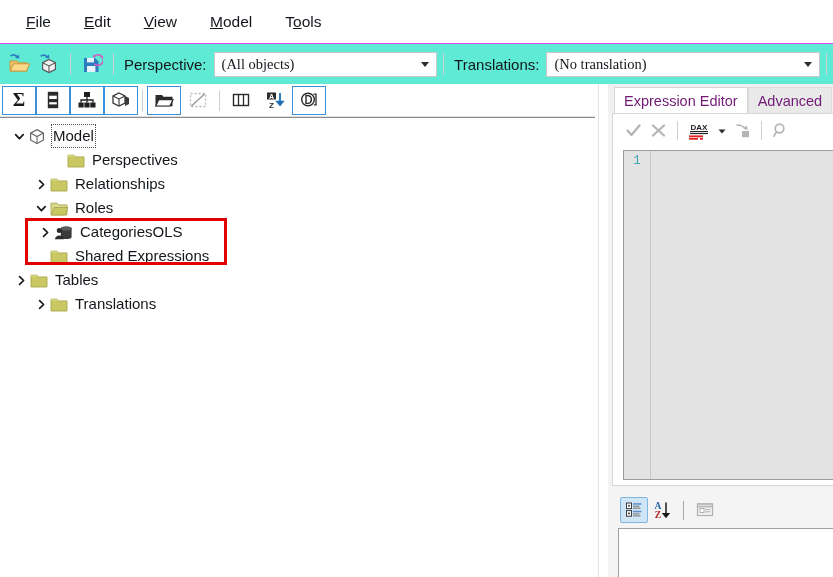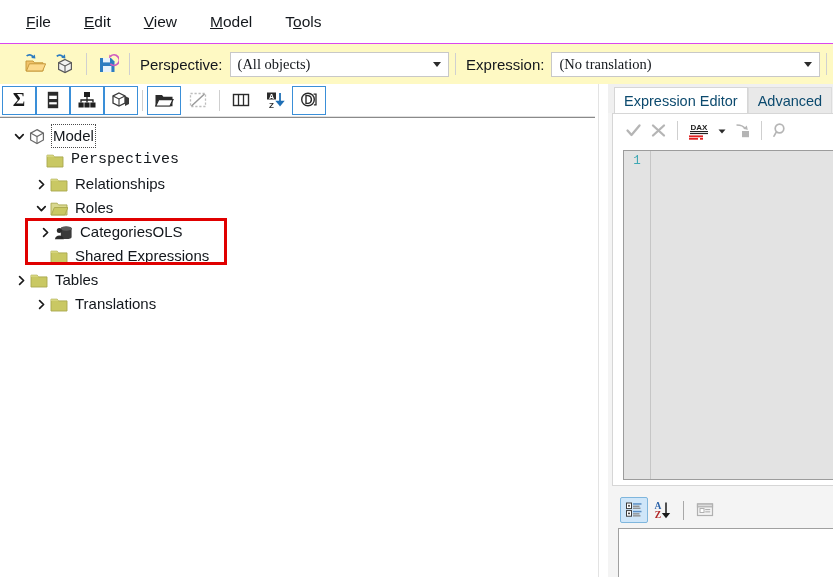--- a/index.html
+++ b/index.html
@@ -39,24 +39,24 @@
     cursor: default;
     white-space: nowrap;
   }
   .menu-item:last-child { margin-right: 0; }
   .menu-item u { text-decoration: underline; text-underline-offset: 1px; }
 
   
   .toolbar1 {
     position: absolute; left: 0; top: 44px;
     width: 833px; height: 40px;
-    background: #fef9c3;
+    background: #5eead4;
     display: flex;
     align-items: center;
-    padding-left: 20px;
+    padding-left: 4px;
   }
   .tb-btn {
     width: 30px; height: 30px;
     display: flex; align-items: center; justify-content: center;
     cursor: default;
     flex: 0 0 auto;
   }
   .tb-sep {
     width: 1px; height: 22px;
     background: #d0d0d0;
@@ -187,21 +187,21 @@
     background: #f0f0f0;
     display: flex;
     align-items: flex-end;
     padding-left: 6px;
   }
   .tab {
     height: 26px;
     padding: 0 9px;
     display: flex; align-items: center;
     font-size: 14.5px;
-    color: #0c4a6e;
+    color: #701a75;
     cursor: default;
     white-space: nowrap;
     background: #e9e9e9;
     border: 1px solid #dcdcdc;
     border-bottom: none;
   }
   .tab.active {
     background: #ffffff;
     border-color: #d6d6d6;
     position: relative; z-index: 2;
@@ -336,21 +336,21 @@
     <div class="tb-sep"></div>
 
     <div class="tb-label">Perspective:</div>
     <div class="combo" id="combo-perspective">
       <span class="cval">(All objects)</span>
       <span class="carrow"></span>
     </div>
 
     <div class="tb-sep"></div>
 
-    <div class="tb-label">Expression:</div>
+    <div class="tb-label">Translations:</div>
     <div class="combo" id="combo-translation">
       <span class="cval">(No translation)</span>
       <span class="carrow"></span>
     </div>
 
     <div class="tb-sep"></div>
   </div>
 
   <div class="toolbar2">
 
@@ -441,21 +441,21 @@
           </span>
           <span class="tw">
             <svg class="ico" width="18" height="19" viewBox="0 0 18 19">
               <path d="M9 2.6 L15.4 6.1 V13 L9 16.5 L2.6 13 V6.1 Z" fill="#ffffff" stroke="#6a6a6a" stroke-width="1.25"></path>
               <path d="M2.6 6.1 L9 9.6 L15.4 6.1" fill="none" stroke="#6a6a6a" stroke-width="1.1"></path>
               <path d="M9 9.6 V16.5" fill="none" stroke="#6a6a6a" stroke-width="1.1"></path>
             </svg>
           </span>
           <span class="tree-label focused">Model</span>
         </div>
-        <div class="tree-row" style="padding-left: 28px; font-family: Liberation Mono, monospace;">
+        <div class="tree-row" style="padding-left: 49px;">
           <span class="expander"></span>
           <span class="tw">
             <svg class="ico" width="18" height="17" viewBox="0 0 18 17">
               <path d="M1 3.2 h6.2 l1.3 1.7 h8.5 v10.1 h-16 z" fill="#c9c863" stroke="#a9a84e" stroke-width="0.9"></path>
               <path d="M1 3.2 h6.2 l1.3 1.7 h-7.5 z" fill="#d5d47e"></path>
             </svg>
           </span>
           <span class="tree-label">Perspectives</span>
         </div>
         <div class="tree-row" style="padding-left: 32px;">

